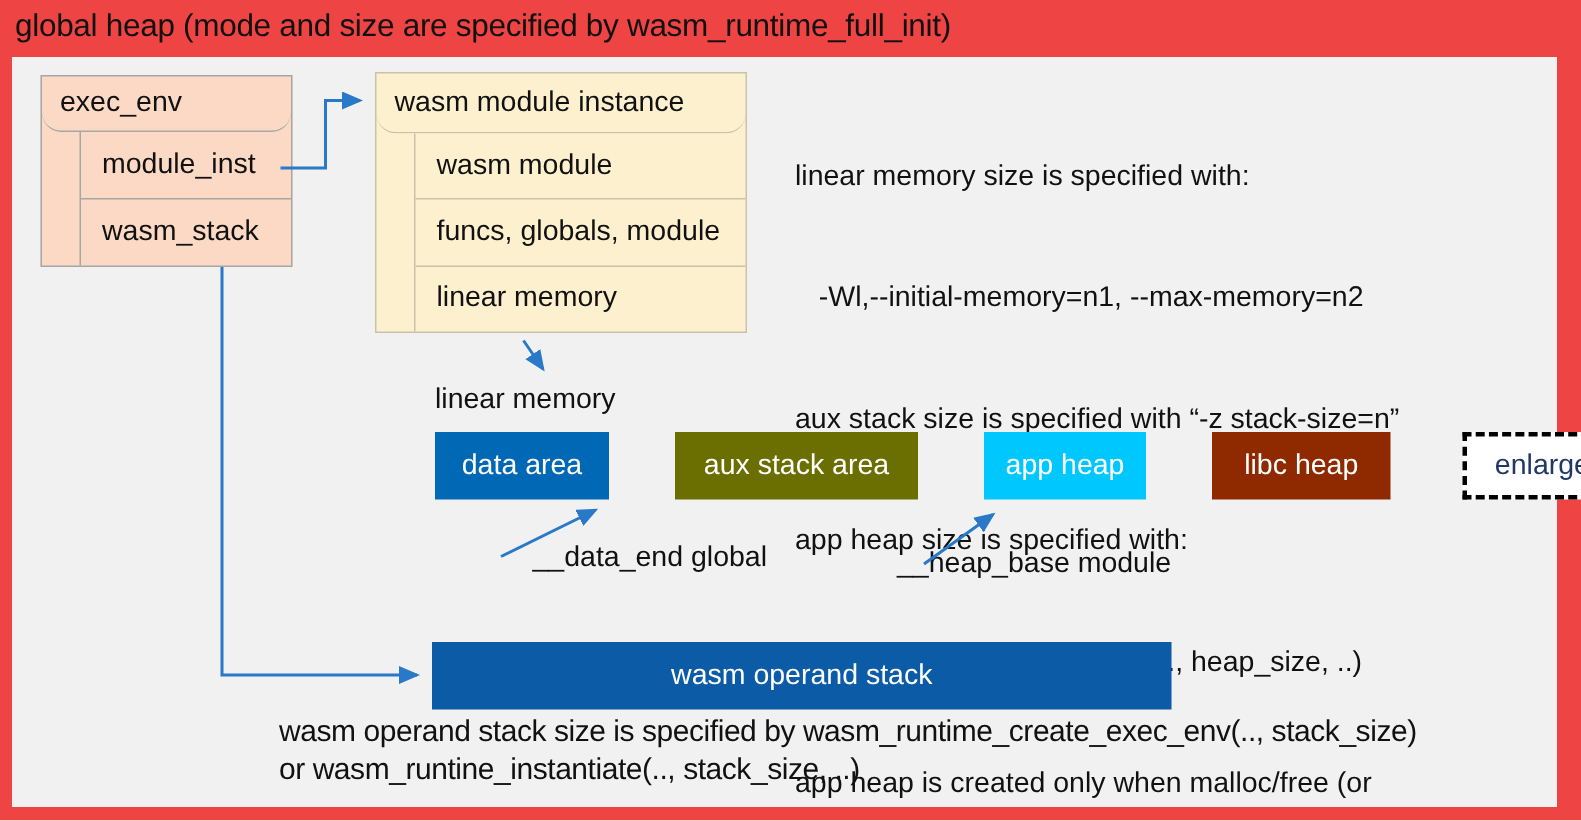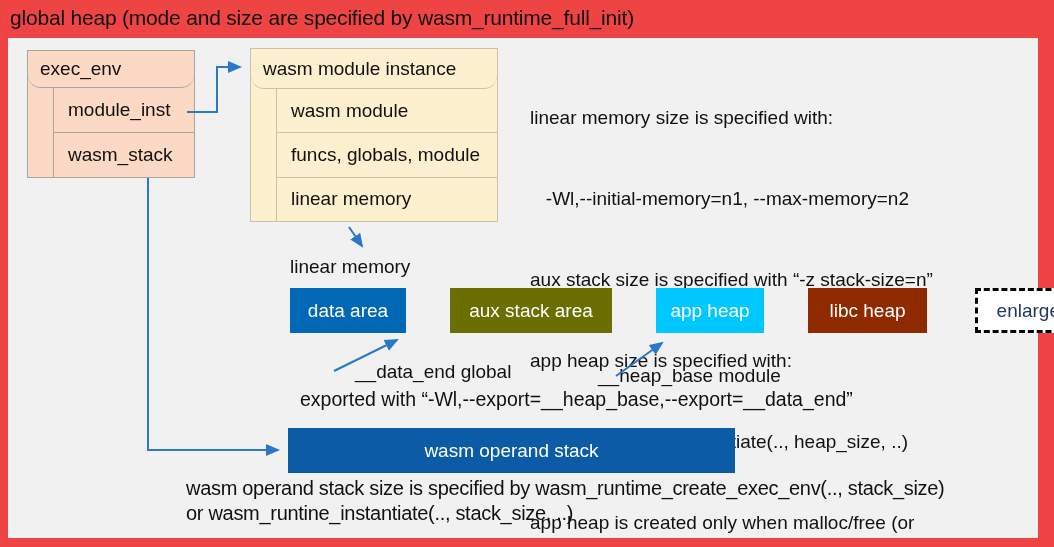--- a/index.html
+++ b/index.html
@@ -39,21 +39,21 @@
   .seg-app{width:108px;background:var(--c-cyan,#00c7fd);}
   .seg-libc{width:119px;background:var(--c-rust,#8f2a00);}
   .seg-enlarged{width:191px;margin-left:4px;background:#ffffff;border:3px dashed #000;
     color:var(--c-navy-text,#1f3864);}
 
   .anno{font-size:19px;}
   .anno-dataend{left:320px;top:361px;margin-left:35px;}
   .anno-heapbase{left:598px;top:365px;}
   .anno-exported{left:300px;top:388px;font-size:19.5px;}
 
-  .operand-box{left:288px;top:428px;width:447px;height:45px;background:var(--c-operand-blue,#0b5ba6);
+  .operand-box{left:288px;top:428px;width:493px;height:45px;background:var(--c-operand-blue,#0b5ba6);
     display:flex;align-items:center;justify-content:center;color:#fff;font-size:19px;}
 
   .footer{left:186px;top:476px;font-size:20px;line-height:25px;letter-spacing:-0.3px;}
 
   svg.arrows{position:absolute;left:0;top:0;pointer-events:none;}
   .arrowline{stroke:var(--c-arrow,#2979c8);stroke-width:2;fill:none;}
   .ah{fill:var(--c-arrow,#2979c8);}
 </style>
 </head>
 <body>
@@ -102,21 +102,20 @@
   <div class="abs membar">
     <div class="seg seg-data">data area</div>
     <div class="seg seg-aux">aux stack area</div>
     <div class="seg seg-app">app heap</div>
     <div class="seg seg-libc">libc heap</div>
     <div class="seg seg-enlarged">enlarged memory</div>
   </div>
 
   <div class="abs anno anno-dataend">__data_end global</div>
   <div class="abs anno anno-heapbase">__heap_base module</div>
-  <div class="abs anno anno-exported">exported with “-Wl,--export=__heap_base,--export=__data_end”</div>
 
   <div class="abs operand-box">
     <span>wasm operand stack</span>
   </div>
 
   <div class="abs footer">
     <div>wasm operand stack size is specified by wasm_runtime_create_exec_env(.., stack_size)</div>
     <div>or wasm_runtine_instantiate(.., stack_size, ..)</div>
   </div>
 

